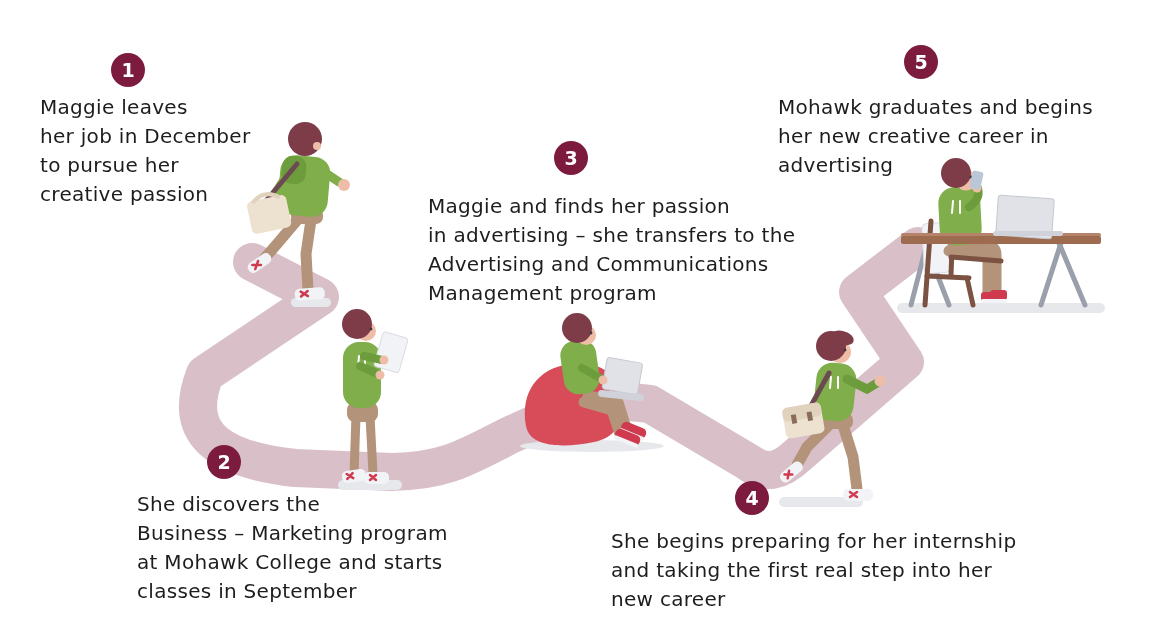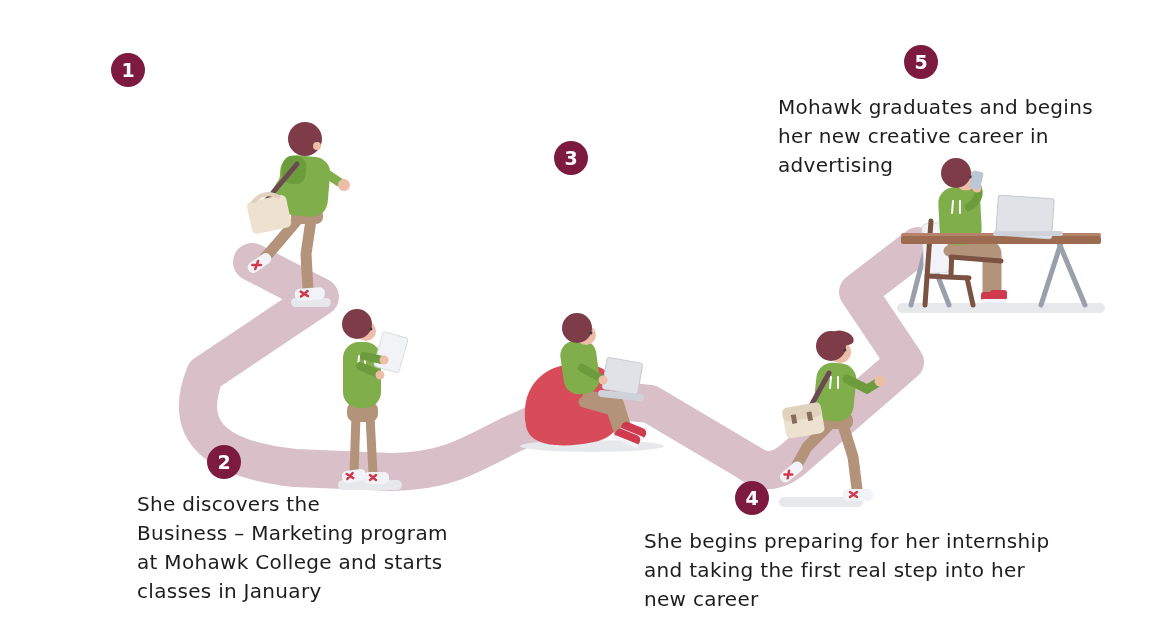--- a/index.html
+++ b/index.html
@@ -14,21 +14,21 @@
     background:var(--accent,#7d1b3f);color:#fff;font-weight:bold;
     font-size:19px;line-height:34px;text-align:center;
   }
   .caption{
     position:absolute;color:#1d1d1d;font-size:20px;line-height:29px;
     letter-spacing:0.3px;white-space:pre-line;
   }
   .b1{left:111px;top:53px}  .c1{left:40px;top:93px}
   .b2{left:207px;top:445px} .c2{left:137px;top:490px}
   .b3{left:554px;top:141px} .c3{left:428px;top:192px}
-  .b4{left:735px;top:481px} .c4{left:644px;top:527px}
+  .b4{left:735px;top:481px} .c4{left:611px;top:527px}
   .b5{left:904px;top:45px}  .c5{left:778px;top:93px}
   .fg1{left:235px;top:112px;width:115px;height:200px}
   .fg2{left:328px;top:306px;width:80px;height:186px}
   .fg3{left:512px;top:308px;width:156px;height:147px}
   .fg4{left:765px;top:325px;width:150px;height:187px}
   .fg5{left:893px;top:155px;width:217px;height:165px}
   
   .p-path{fill:none;stroke:var(--path,#d9c0c8);stroke-width:38;stroke-linecap:round;stroke-linejoin:round;}
   .f-hair{fill:#7d3c48}.f-skin{fill:#eebda8}
   .f-green{fill:var(--hoodie,#7fae4a)}.f-green-d{fill:#6d9c3c}
@@ -192,28 +192,36 @@
     <rect class="f-phone" x="78" y="16" width="11" height="18" rx="2.5" transform="rotate(12 83 25)"></rect>
     <rect class="f-desk-l" x="8" y="78" width="200" height="4" rx="2"></rect>
     <rect class="f-desk" x="8" y="81" width="200" height="8" rx="2"></rect>
     <g transform="rotate(4 132 62)">
       <rect class="f-laptop" x="104" y="42" width="56" height="40" rx="3" stroke="#c4c8cf"></rect>
     </g>
     <rect class="f-laptop-d" x="100" y="76" width="70" height="5" rx="2.5"></rect>
   </svg>
 
   <div class="badge b1">1</div>
+  <div class="caption c1">Maggie leaves
+her job in December
+to pursue her
+creative passion</div>
 
   <div class="badge b2">2</div>
   <div class="caption c2">She discovers the
 Business – Marketing program
 at Mohawk College and starts
-classes in January</div>
+classes in September</div>
 
   <div class="badge b3">3</div>
+  <div class="caption c3">Maggie and finds her passion
+in advertising – she transfers to the
+Advertising and Communications
+Management program</div>
 
   <div class="badge b4">4</div>
   <div class="caption c4">She begins preparing for her internship
 and taking the first real step into her
 new career</div>
 
   <div class="badge b5">5</div>
   <div class="caption c5">Mohawk graduates and begins
 her new creative career in
 advertising</div>

